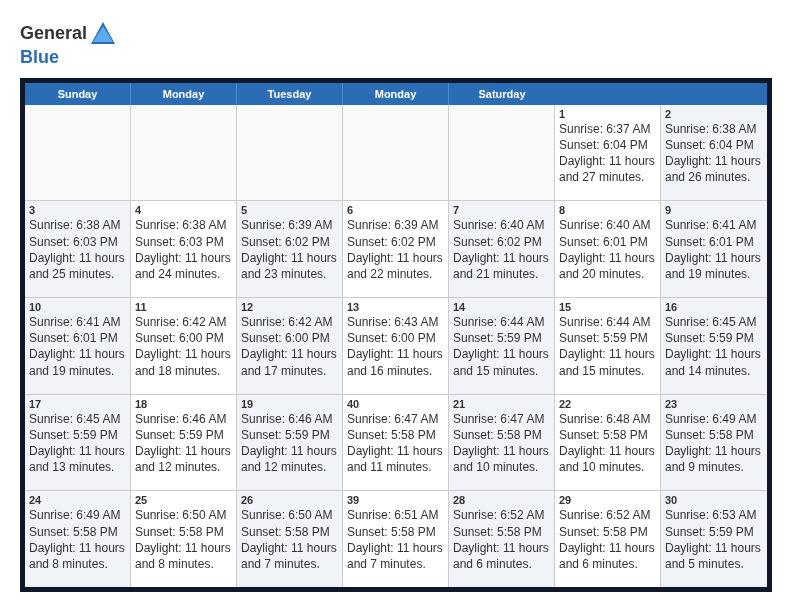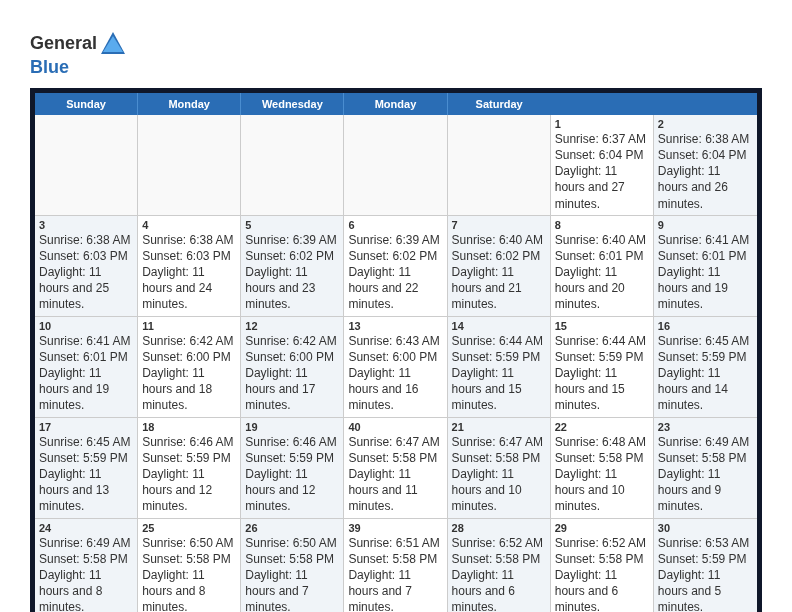--- a/index.html
+++ b/index.html
@@ -6,21 +6,21 @@
     body {
       font-family: Arial, sans-serif;
       background: #fff;
       width: 792px;
       height: 612px;
       overflow: hidden;
     }
     .page {
       width: 792px;
       height: 612px;
-      padding: 30px;
+      padding: 20px;
       display: flex;
       flex-direction: column;
     }
     .header {
       display: flex;
       justify-content: space-between;
       align-items: flex-start;
       margin-bottom: 10px;
     }
     .logo {
@@ -131,21 +131,21 @@
     <div class="title-block">
       <div class="month-title"></div>
       <div class="subtitle"></div>
     </div>
   </div>
 
   <div class="calendar outer-border">
     <div class="cal-header">
     <div class="cal-header-cell">Sunday</div>
         <div class="cal-header-cell">Monday</div>
-        <div class="cal-header-cell">Wednesday</div>
+        <div class="cal-header-cell">Tuesday</div>
         <div class="cal-header-cell">Monday</div>
         <div class="cal-header-cell">Saturday</div>
       </div>
     <div class="cal-body">
     <div class="cal-row">
           <div class="cal-cell empty"></div>
           <div class="cal-cell empty"></div>
           <div class="cal-cell empty"></div>
           <div class="cal-cell empty"></div>
           <div class="cal-cell empty"></div>

